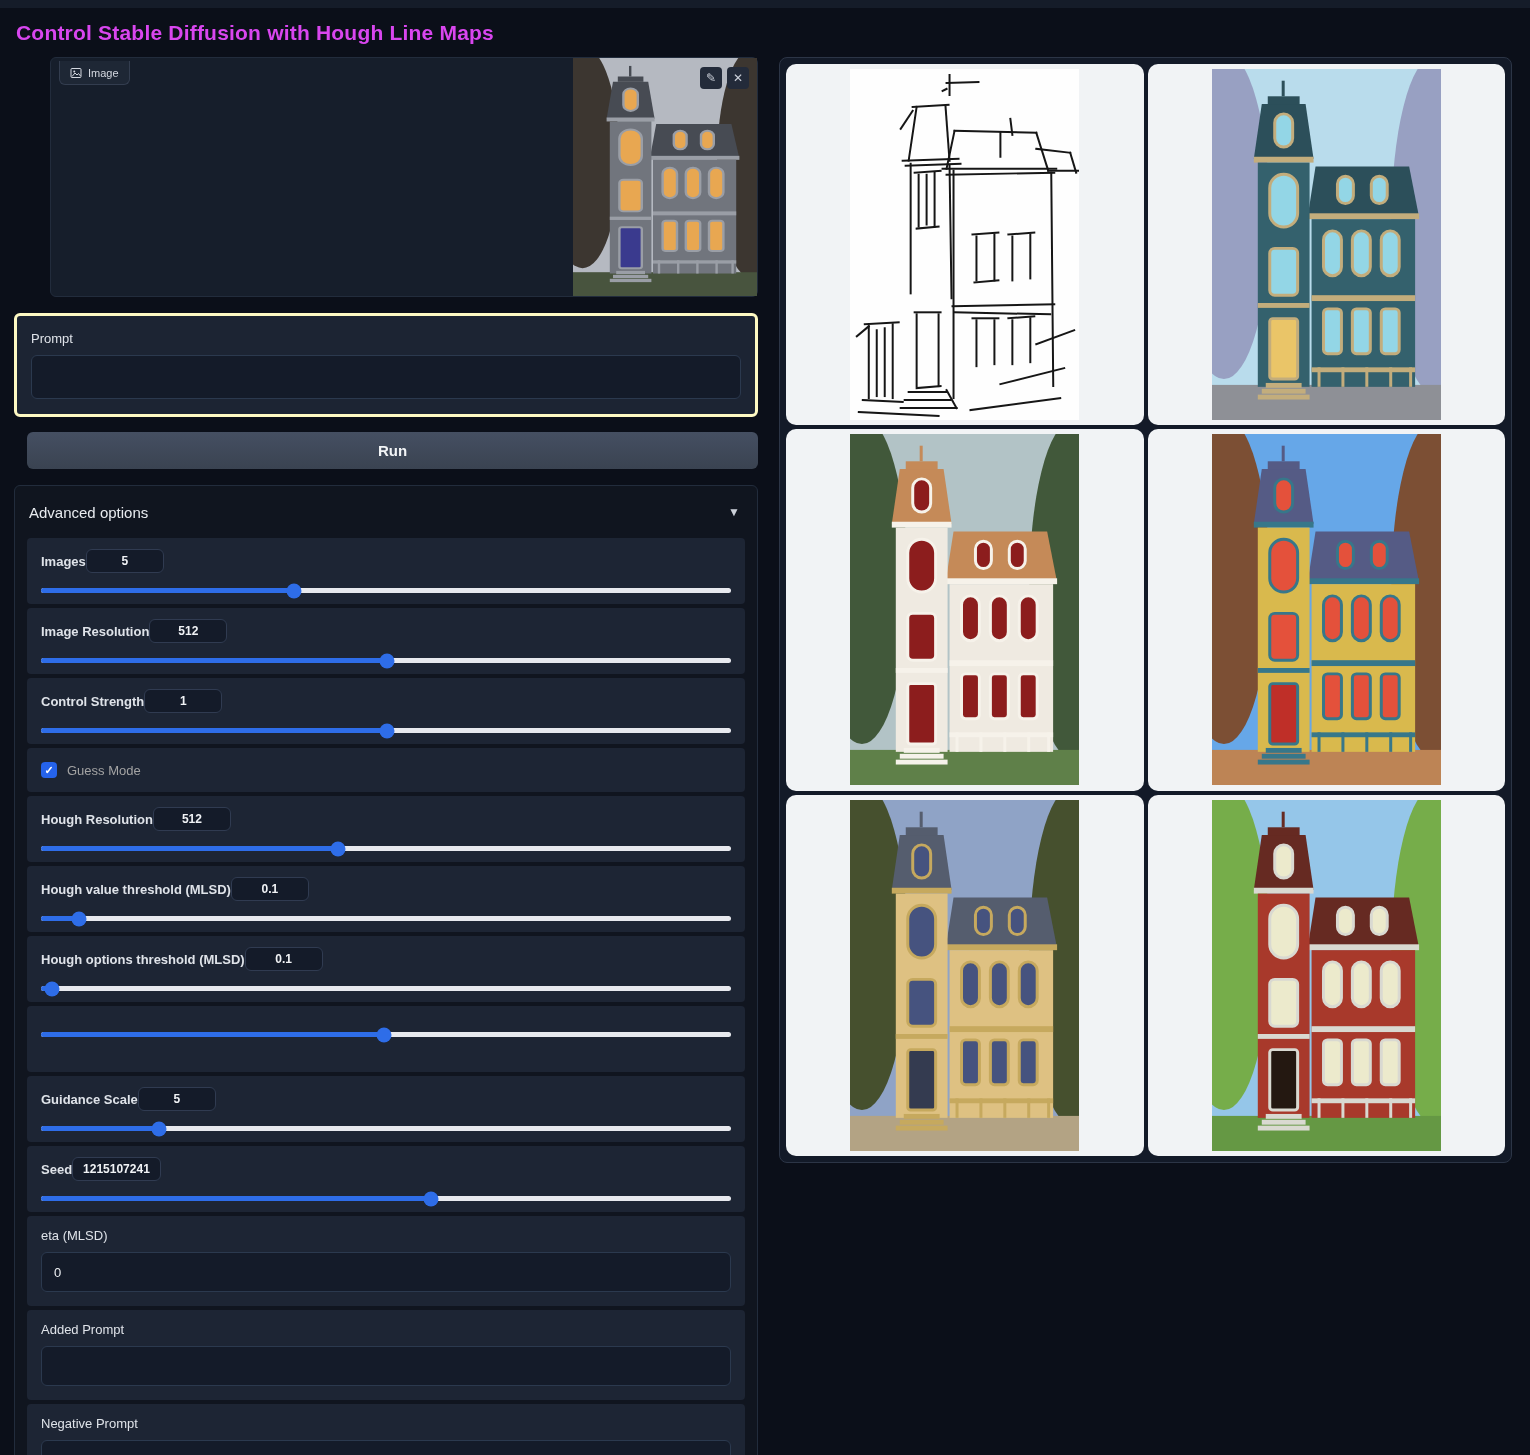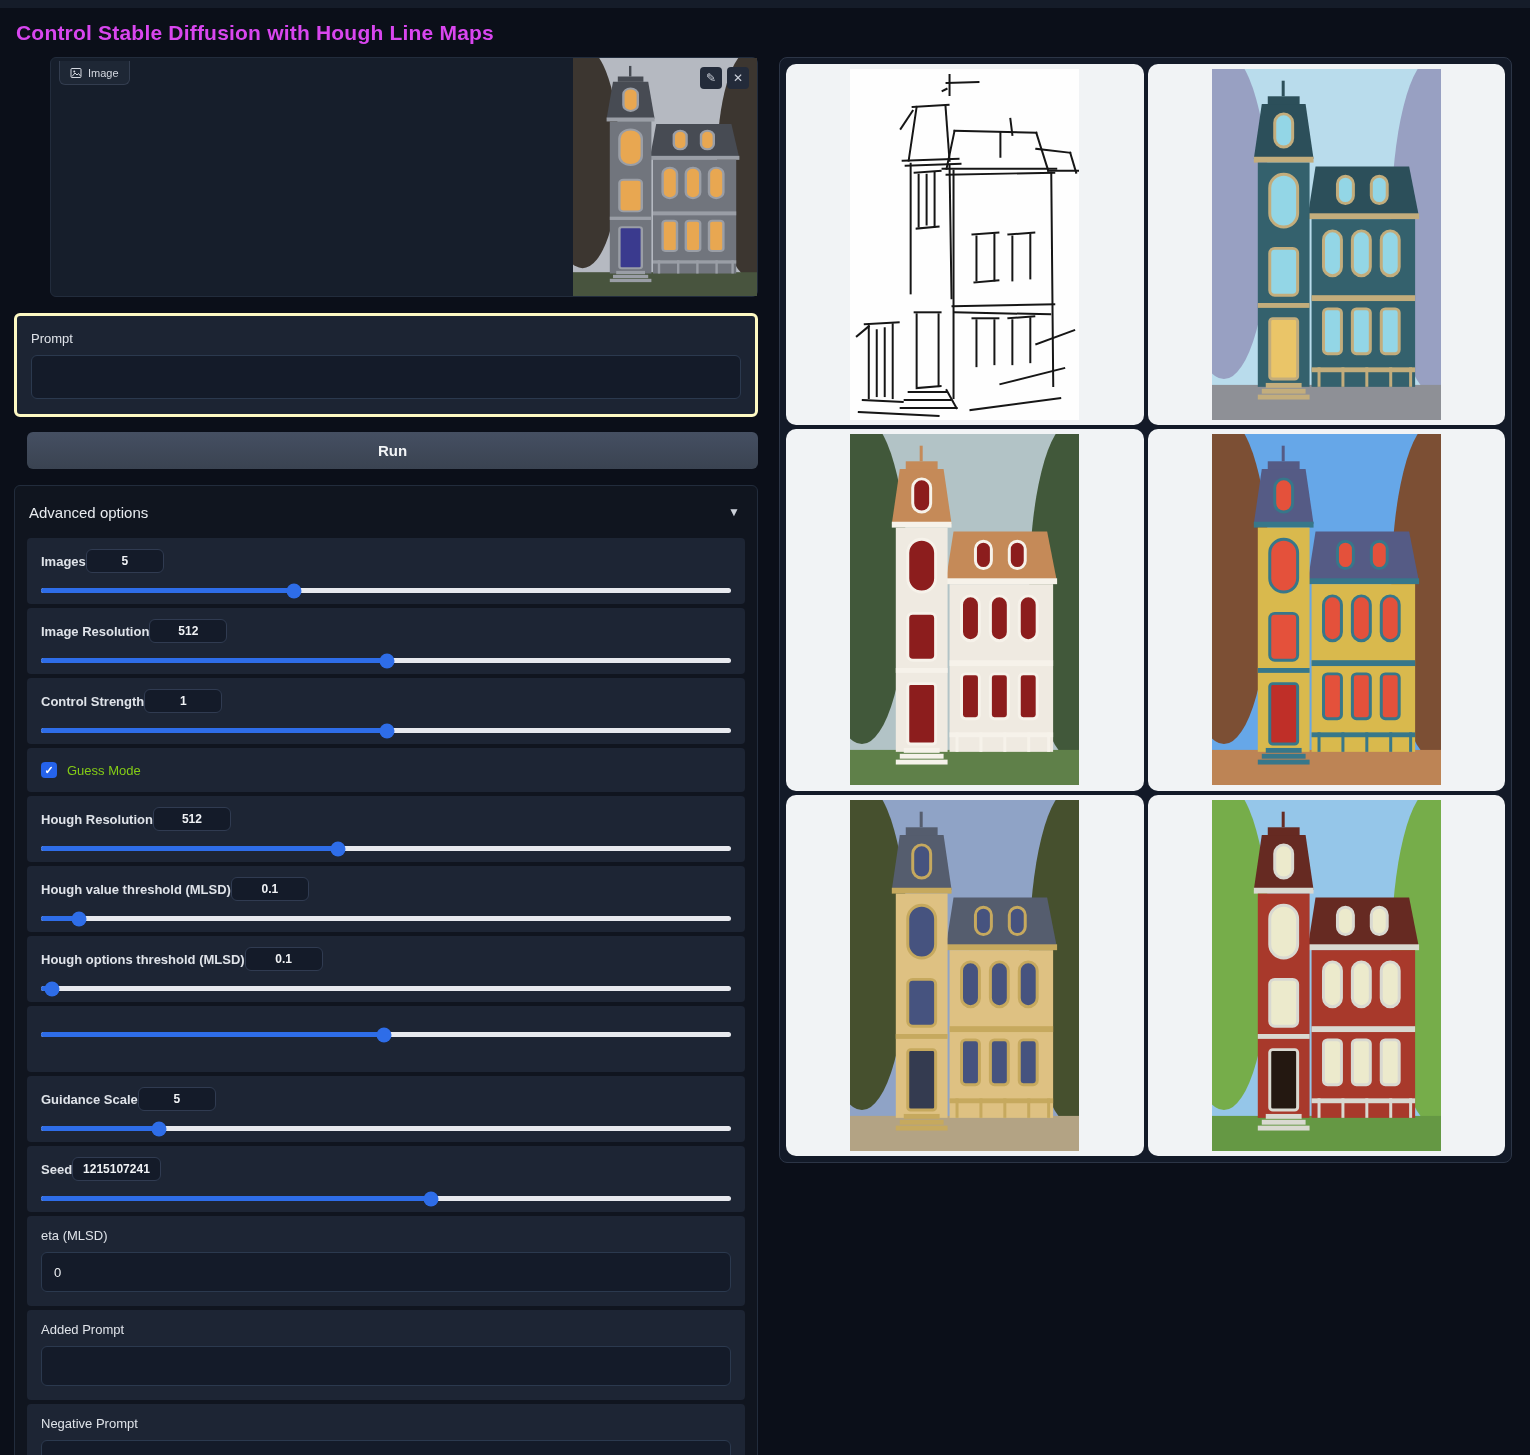--- a/index.html
+++ b/index.html
@@ -89,21 +89,21 @@
   .handle{ position:absolute; top:8.5px; left:var(--p,0%); width:15px; height:15px; border-radius:50%; background:#2e6de8; transform:translate(-50%,-50%); }
   .checkbox-row {
     background:#1d2534; border-radius:4px; margin-bottom:4px;
     height:44px; display:flex; align-items:center; gap:10px; padding:0 14px;
   }
   .checkbox {
     width:16px; height:16px; border-radius:4px; background:#2563eb;
     color:#fff; font-size:11px; font-weight:700;
     display:flex; align-items:center; justify-content:center; cursor:pointer;
   }
-  .checkbox-label { font-size:13px; color:#84cc16; }
+  .checkbox-label { font-size:13px; color:#a3a3a3; }
   .input-row { background:#1d2534; border-radius:4px; margin-bottom:4px; padding:12px 14px 14px; }
   .input-box {
     margin-top:9px; height:40px; background:#141b29;
     border:1px solid #2b394e; border-radius:6px;
     display:flex; align-items:center; padding:0 12px;
     font-size:13px; color:#eef0f4; cursor:text;
   }
 
   
   .gallery {

